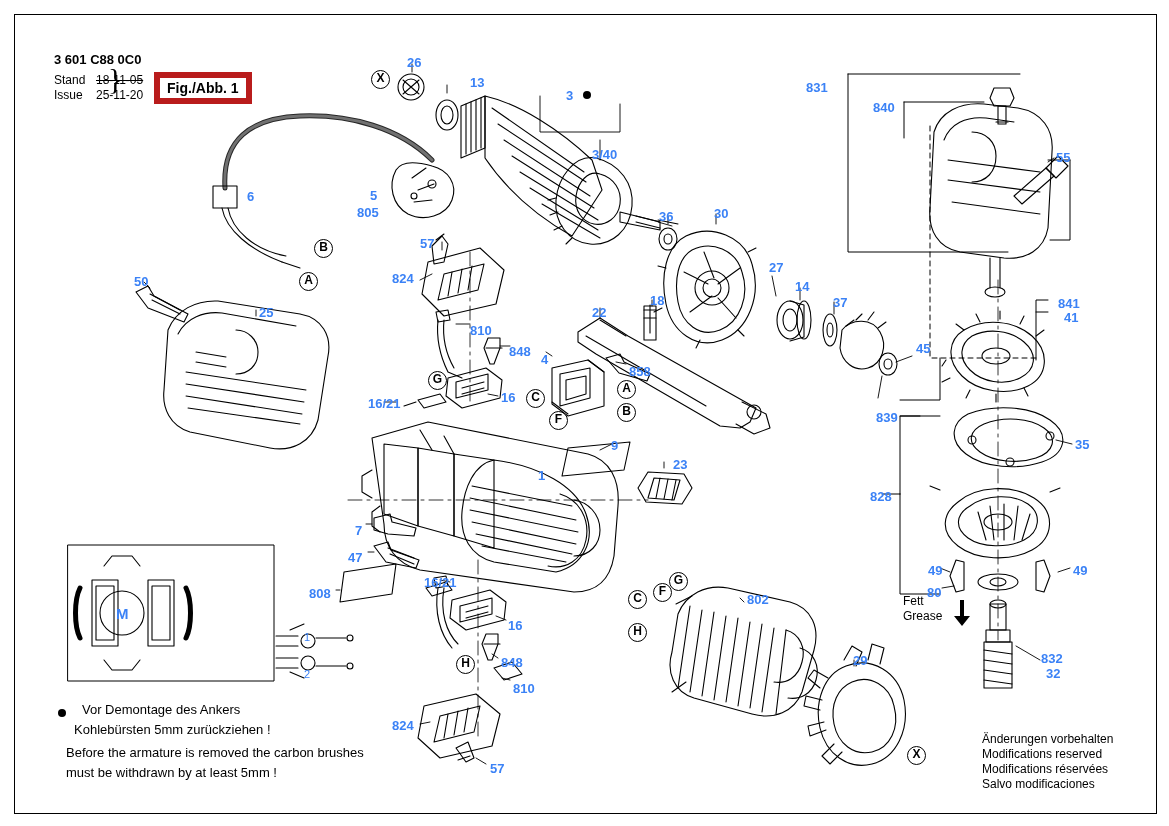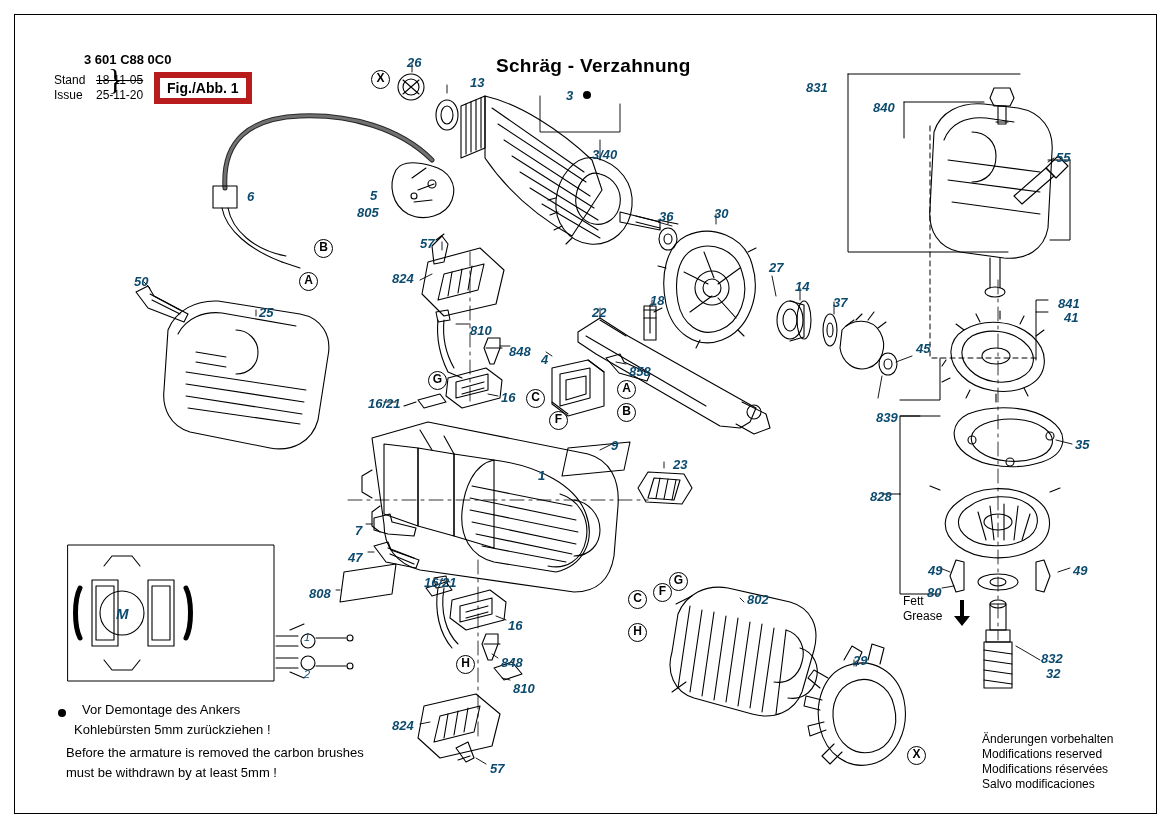--- a/index.html
+++ b/index.html
@@ -1,23 +1,23 @@
 <!DOCTYPE html>
 <html><head>
 <meta charset="utf-8">
 <style>
   html,body{margin:0;padding:0;background:#ffffff;}
   body{font-family:"Liberation Sans",sans-serif;color:#000;}
   #page{position:relative;width:1169px;height:826px;overflow:hidden;background:#fff;}
   .frame{position:absolute;left:14px;top:14px;width:1141px;height:798px;border:1px solid #000;}
-  .lbl{position:absolute;font-size:13px;font-weight:bold;color:#0c4a6e;white-space:nowrap;font-style:italic;}
+  .lbl{position:absolute;font-size:13px;font-weight:bold;color:#3b82f6;white-space:nowrap;}
   .lbl.norm{font-weight:normal;}
   .hdr{position:absolute;font-size:19px;font-weight:bold;letter-spacing:.3px;}
   .meta{position:absolute;font-size:12px;font-family:"Liberation Sans",sans-serif;}
-  .metab{position:absolute;font-size:13px;font-weight:bold;margin-left:30px;}
+  .metab{position:absolute;font-size:13px;font-weight:bold;}
   .figbox{position:absolute;border:6px solid #b91c1c;padding:2px 7px;font-size:14px;font-weight:bold;}
   .strike{text-decoration:line-through;}
   .circ{position:absolute;border:1.6px solid #000;border-radius:50%;background:#fff;
         font-size:12px;font-weight:bold;text-align:center;}
   .circ.sz{width:17px;height:17px;line-height:15px;}
   .dot{position:absolute;width:8px;height:8px;border-radius:50%;background:#000;}
   .note{position:absolute;font-size:13px;line-height:17px;}
   .note2{position:absolute;font-size:12px;line-height:15px;}
   .svgwrap{position:absolute;left:0;top:0;width:1169px;height:826px;pointer-events:none;}
   .brace{position:absolute;font-size:30px;font-family:"Liberation Serif",serif;}
@@ -29,21 +29,20 @@
 
   <div class="frame"></div>
 
   <div class="metab" style="left:54px;top:52px;">3 601 C88 0C0</div>
   <div class="meta" style="left:54px;top:73px;">Stand</div>
   <div class="meta" style="left:54px;top:88px;">Issue</div>
   <div class="brace" style="left:108px;top:62px;">}</div>
   <div class="meta strike" style="left:96px;top:73px;">18-11-05</div>
   <div class="meta" style="left:96px;top:88px;">25-11-20</div>
   <div class="figbox" style="left:154px;top:72px;">Fig./Abb. 1</div>
-  <div class="hdr" style="left:496px;top:55px;">Schräg - Verzahnung</div>
 
   <svg class="svgwrap" viewBox="0 0 1169 826">
     <g fill="none" stroke="#000" stroke-width="1.1" stroke-linejoin="round" stroke-linecap="round">
 
       <path d="M225 188 C222 140 250 118 300 116 C350 114 400 128 432 160" stroke-width="5" stroke="#000" fill="none" opacity="0.85"></path>
       <path d="M225 188 C222 140 250 118 300 116 C350 114 400 128 432 160" stroke-width="3" stroke="#fff" fill="none" opacity="0.35"></path>
       <path d="M213 186 h24 v22 h-24 z"></path>
       <path d="M222 208 C226 230 250 250 282 262"></path>
       <path d="M228 208 C232 230 254 250 286 256"></path>
       <path d="M282 262 l18 6"></path>

